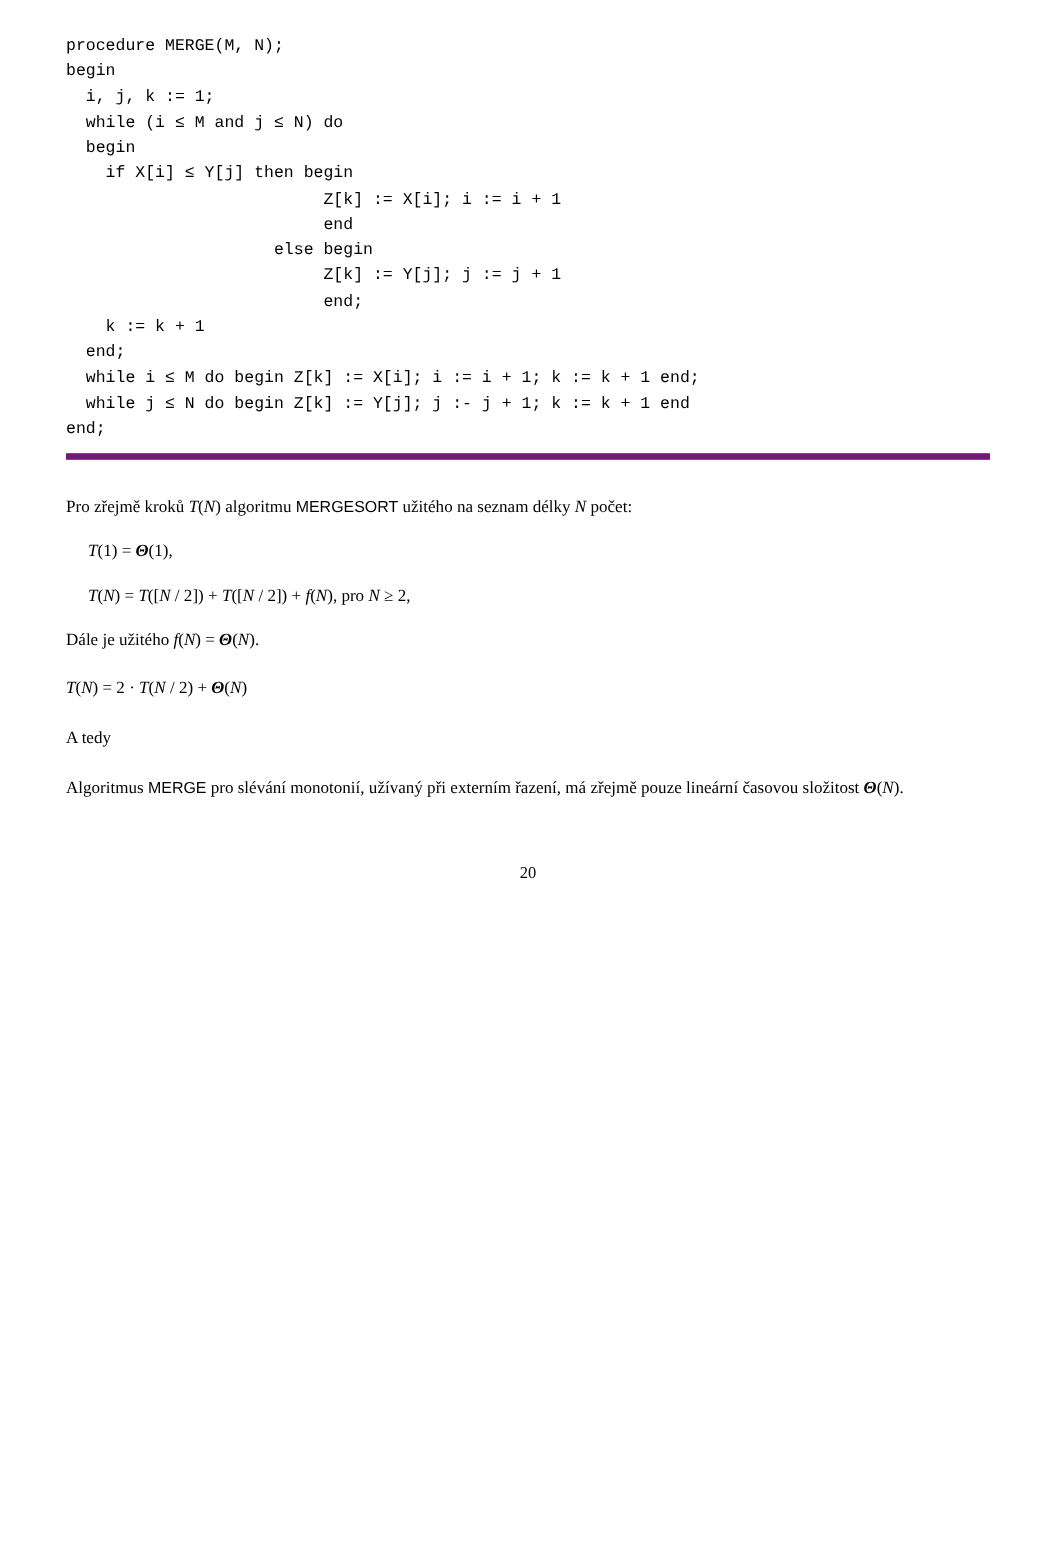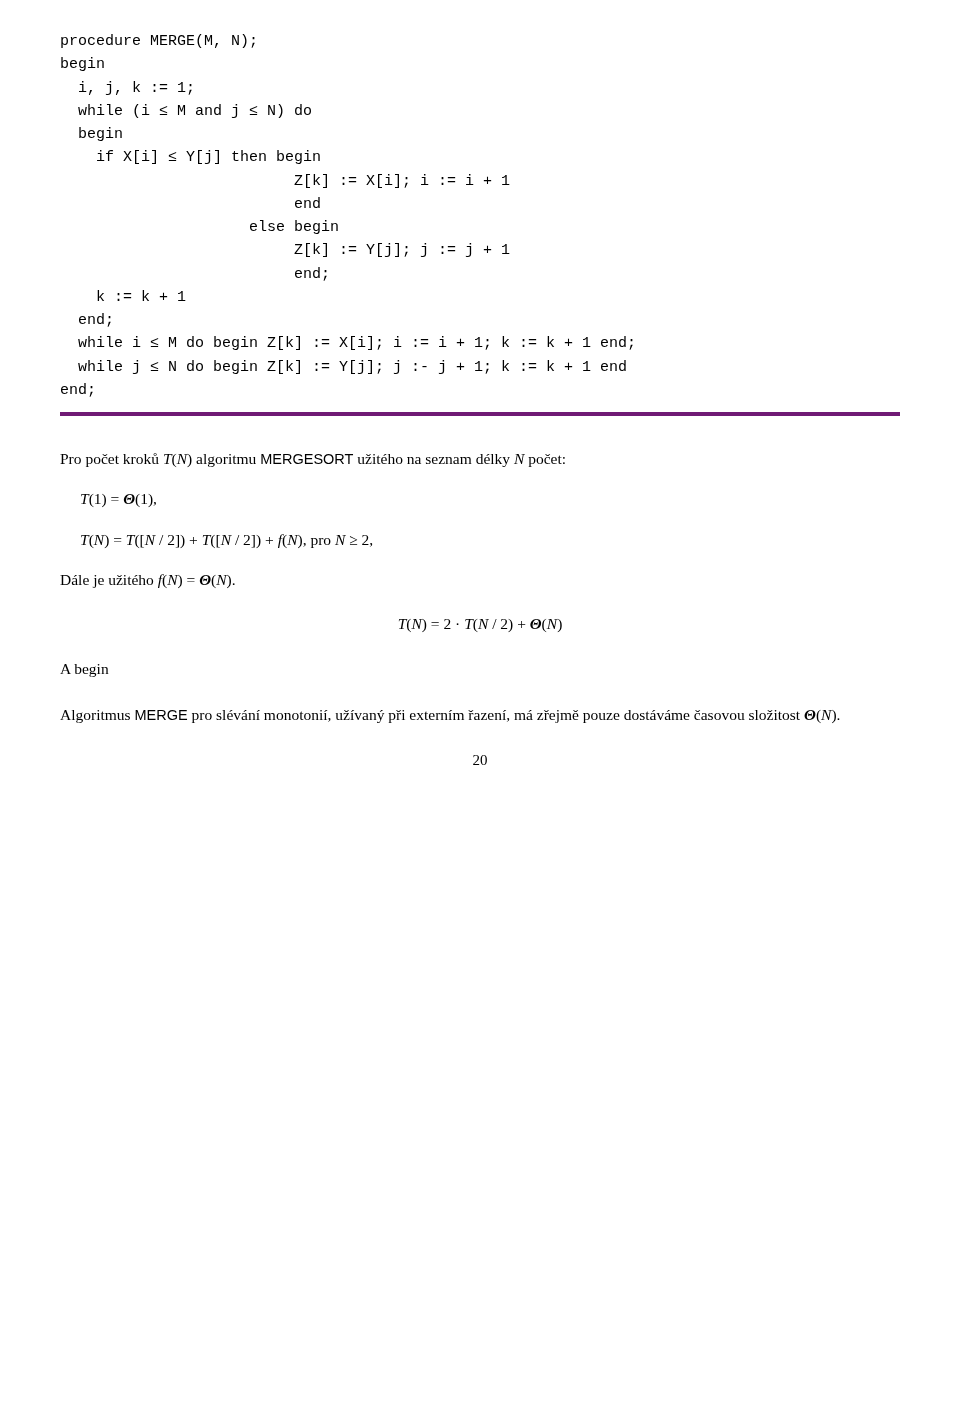--- a/index.html
+++ b/index.html
@@ -18,56 +18,56 @@
       padding: 30px 60px 40px 60px;
     }
 
     .code-block {
       font-family: 'Courier New', Courier, monospace;
       font-size: 15px;
       line-height: 1.55;
       white-space: pre;
       margin-bottom: 16px;
       padding-bottom: 10px;
-      border-bottom: 4px solid #701a75;
+      border-bottom: 6px solid #701a75;
     }
 
     .text-section {
       margin-top: 30px;
       font-size: 15.5px;
       line-height: 1.7;
     }
 
     .text-section p {
       margin-bottom: 14px;
     }
 
     .centered-math {
-      text-align: center;
+      text-align: left;
       margin: 18px 0 18px 0;
       font-size: 15.5px;
     }
 
     .italic {
       font-style: italic;
     }
 
     .mono {
       font-family: Liberation Sans, sans-serif;
       font-size: 14.5px;
     }
 
     .theta {
       font-style: italic;
       font-weight: bold;
     }
 
     .page-number {
       text-align: center;
-      margin-top: 24px;
+      margin-top: 56px;
       font-size: 15px;
     }
   </style>
 </head>
 <body>
 
 <div class="code-block">procedure MERGE(M, N);
 begin
   i, j, k := 1;
   while (i ≤ M and j ≤ N) do
@@ -79,41 +79,41 @@
                           Z[k] := Y[j]; j := j + 1
                           end;
     k := k + 1
   end;
   while i ≤ M do begin Z[k] := X[i]; i := i + 1; k := k + 1 end;
   while j ≤ N do begin Z[k] := Y[j]; j :- j + 1; k := k + 1 end
 end;</div>
 
 <div class="text-section">
   <p>
-    <span>Pro počet kroků </span><span class="italic">T</span><span>(</span><span class="italic">N</span><span>) algoritmu </span><span class="mono">MERGESORT</span><span> užitého na seznam délky </span><span class="italic">N</span><span> počet:</span>
+    <span>Pro zřejmě kroků </span><span class="italic">T</span><span>(</span><span class="italic">N</span><span>) algoritmu </span><span class="mono">MERGESORT</span><span> užitého na seznam délky </span><span class="italic">N</span><span> počet:</span>
   </p>
 
   <p style="margin-left: 20px;">
     <span class="italic">T</span><span>(1) = </span><span class="theta">Θ</span><span>(1),</span>
   </p>
 
   <p style="margin-left: 20px;">
     <span class="italic">T</span><span>(</span><span class="italic">N</span><span>) = </span><span class="italic">T</span><span>([</span><span class="italic">N</span><span> / 2]) + </span><span class="italic">T</span><span>([</span><span class="italic">N</span><span> / 2])  + </span><span class="italic">f</span><span>(</span><span class="italic">N</span><span>), pro </span><span class="italic">N</span><span> ≥ 2,</span>
   </p>
 
   <p>
     <span>Dále je užitého </span><span class="italic">f</span><span>(</span><span class="italic">N</span><span>) = </span><span class="theta">Θ</span><span>(</span><span class="italic">N</span><span>).</span>
   </p>
 
 
   <div class="centered-math">
     <span class="italic">T</span><span>(</span><span class="italic">N</span><span>) = 2 · </span><span class="italic">T</span><span>(</span><span class="italic">N</span><span> / 2) + </span><span class="theta">Θ</span><span>(</span><span class="italic">N</span><span>)</span>
   </div>
 
-  <p>A begin</p>
+  <p>A tedy</p>
 
 
   <p style="margin-top: 20px;">
-    <span>Algoritmus </span><span class="mono">MERGE</span><span> pro slévání monotonií, užívaný při externím řazení, má zřejmě pouze dostáváme časovou složitost </span><span class="theta">Θ</span><span>(</span><span class="italic">N</span><span>).</span>
+    <span>Algoritmus </span><span class="mono">MERGE</span><span> pro slévání monotonií, užívaný při externím řazení, má zřejmě pouze lineární časovou složitost </span><span class="theta">Θ</span><span>(</span><span class="italic">N</span><span>).</span>
   </p>
 </div>
 
 <div class="page-number">20</div>
 
 </body></html>

